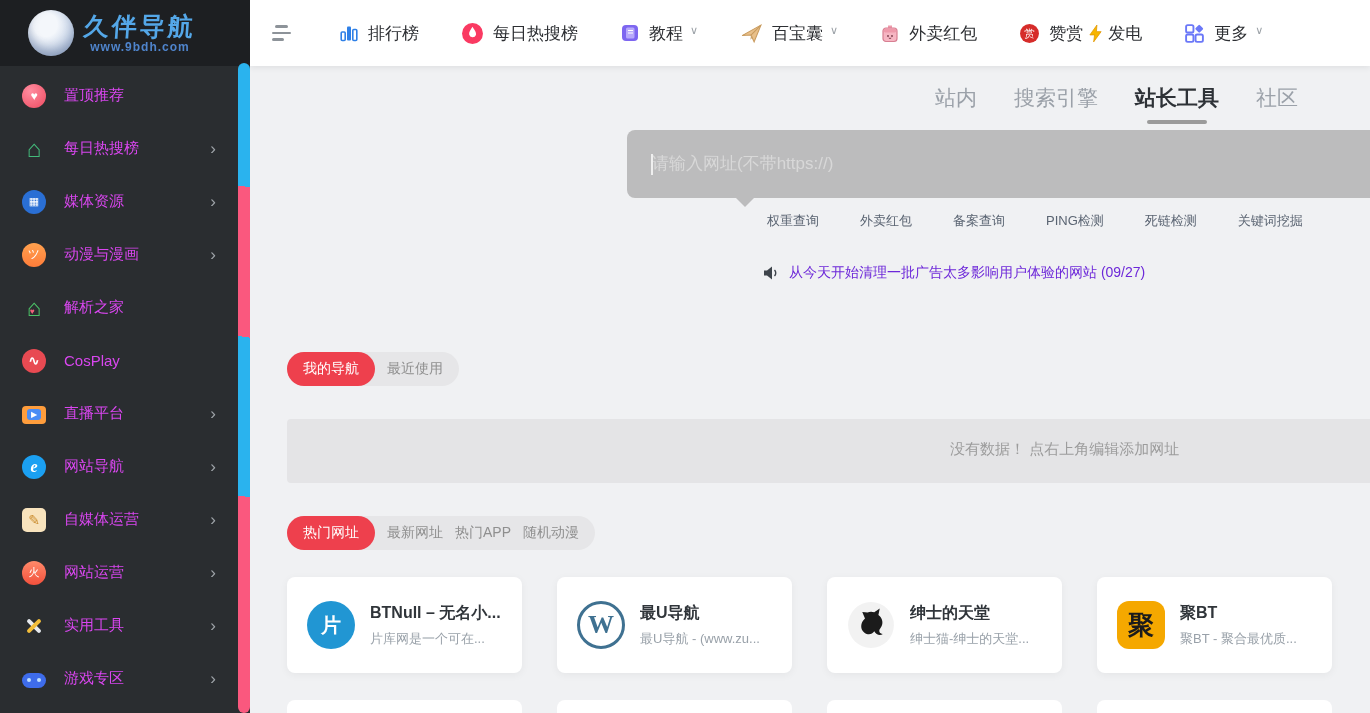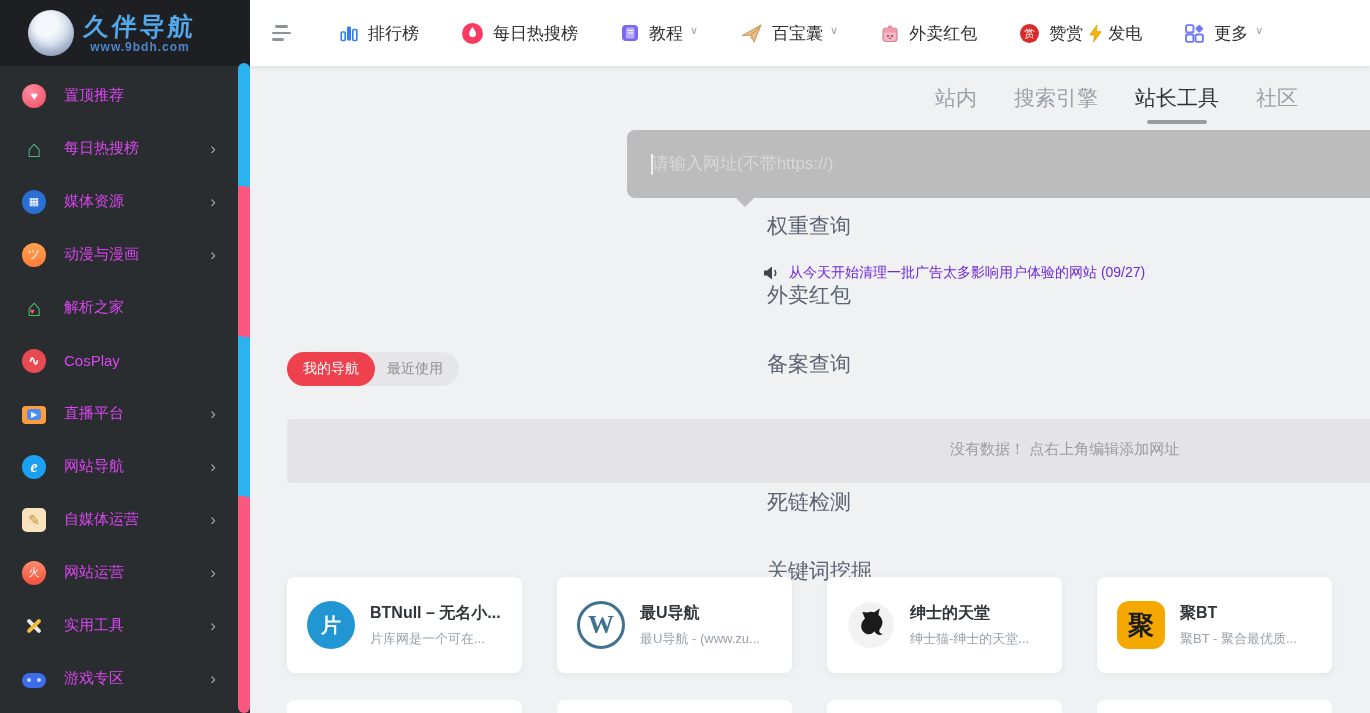--- a/index.html
+++ b/index.html
@@ -59,32 +59,32 @@
   .hamburger{display:flex;flex-direction:column;gap:4px;cursor:pointer;margin-right:6px;}
   .hamburger i{display:block;height:2.5px;border-radius:2px;background:#8d9399;}
   .hamburger i:nth-child(1){width:13px;margin-left:3px;}
   .hamburger i:nth-child(2){width:19px;}
   .hamburger i:nth-child(3){width:12px;}
 
   
   .search-tabs{position:absolute;top:84px;left:0;right:72px;display:flex;justify-content:flex-end;
     gap:37px;font-size:21px;color:#9ba1a9;}
   .search-tab{cursor:pointer;position:relative;padding-bottom:12px;}
-  .search-tab.active{color:#2e3237;font-weight:normal;}
+  .search-tab.active{color:#2e3237;font-weight:bold;}
   .search-tab.active::after{content:"";position:absolute;left:14%;right:14%;bottom:0;height:4px;border-radius:2px;background:#9b9b9b;}
 
   .search-box{position:absolute;top:130px;left:377px;right:-10px;height:68px;background:#bcbcbd;border-radius:8px;}
   .search-input{width:100%;height:100%;background:transparent;border:none;outline:none;
     padding-left:25px;font-size:17px;color:#555;font-family:"Liberation Sans",sans-serif;}
   .search-input::placeholder{color:#d8d8d8;opacity:1;}
   .search-caret{position:absolute;left:24px;top:24px;width:1.5px;height:21px;background:#efefef;}
   .search-tail{position:absolute;top:198px;left:486px;width:0;height:0;
     border-left:9px solid transparent;border-right:9px solid transparent;border-top:9px solid #bcbcbd;}
 
-  .tool-tabs{position:absolute;top:212px;left:517px;display:flex;gap:41px;font-size:21px;color:#5a6472;white-space:nowrap;flex-direction:column;}
+  .tool-tabs{position:absolute;top:212px;left:517px;display:flex;gap:41px;font-size:13px;color:#5a6472;white-space:nowrap;}
   .tool-tab{cursor:pointer;}
 
   .announcement{position:absolute;top:264px;left:512px;display:flex;align-items:center;gap:9px;
     font-size:14px;color:#6d28d9;white-space:nowrap;}
 
   
   .pill-group{position:absolute;display:inline-flex;align-items:center;height:34px;background:#e6e6e8;
     border-radius:17px;font-size:14px;color:#8f8f8f;}
   .pill-active{height:34px;display:flex;align-items:center;padding:0 16px;background:#ee404d;color:#fff;
     border-radius:17px;cursor:pointer;}
@@ -301,20 +301,27 @@
   <div class="pill-group g-mynav">
     <span class="pill-active">我的导航</span>
     <span class="pill-label">最近使用</span>
     <span class="pad-end"></span>
   </div>
 
   <div class="empty-box">
     <span class="empty-text">没有数据！ 点右上角编辑添加网址</span>
   </div>
 
+  <div class="pill-group g-hot">
+    <span class="pill-active">热门网址</span>
+    <span class="pill-label">最新网址</span>
+    <span class="pill-label">热门APP</span>
+    <span class="pill-label">随机动漫</span>
+    <span class="pad-end"></span>
+  </div>
 
   <div class="cards-row">
     <div class="card">
       <div class="card-icon ci-btnull">片</div>
       <div class="card-texts">
         <div class="card-title">BTNull – 无名小...</div>
         <div class="card-desc">片库网是一个可在...</div>
       </div>
     </div>
     <div class="card">

